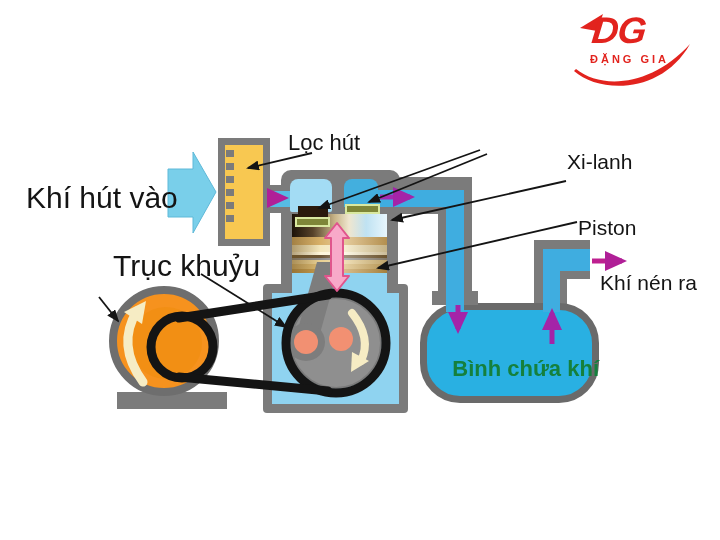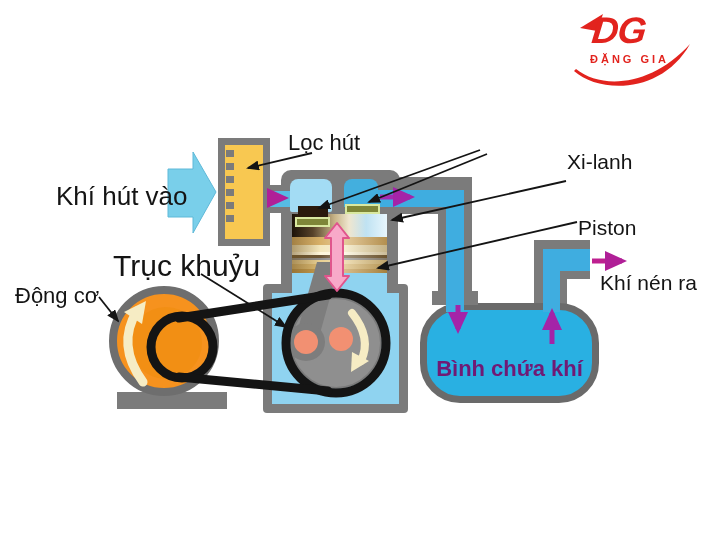--- a/index.html
+++ b/index.html
@@ -7,22 +7,22 @@
          font-family:"Liberation Sans",sans-serif;}
   .abs{position:absolute;box-sizing:border-box;}
   .lbl{position:absolute;font-weight:normal;color:#141414;font-size:21px;white-space:nowrap;
        letter-spacing:0px;}
   .gray{background:#7b7b7b;}
   svg{position:absolute;left:0;top:0;}
   #logo-dg{position:absolute;left:592px;top:12px;color:#e2231e;font-weight:bold;
            font-style:italic;font-size:37px;letter-spacing:-1px;transform:skewX(-6deg);line-height:1;}
   #logo-name{position:absolute;left:590px;top:53px;color:#e2231e;font-weight:bold;
              font-size:11px;letter-spacing:3px;white-space:nowrap;}
-  #tank-label{position:absolute;left:420px;top:356px;width:179px;text-align:center;
-              color:#701a75;font-weight:bold;font-size:22px;}
+  #tank-label{position:absolute;left:420px;top:356px;width:179px;text-align:right;
+              color:#15803d;font-weight:bold;font-size:22px;}
   #filter-notches{position:absolute;left:226px;top:150px;width:8px;height:74px;
     background:repeating-linear-gradient(180deg,#7b7b7b 0 7px,rgba(0,0,0,0) 7px 13px);}
   #piston{background:
       linear-gradient(90deg,rgba(110,80,30,.50),rgba(255,255,255,0) 30%,rgba(255,255,255,.35) 55%,rgba(110,80,30,.35)),
       linear-gradient(180deg,#d8b169 0 8px,#f3e7bd 8px 15px,#fdf6da 15px 18px,#6b5636 18px 21px,#8d8d8d 21px 23px,#e8cf92 23px 27px,#d9b871 27px 32px,#c39a4e 32px 36px);}
   #chamber-band{background:linear-gradient(90deg,#1c1208,#57422a 22%,#c8b488 45%,#efe6cf 60%,#bfe2f2 78%,#e8f6fd);}
 </style>
 </head>
 <body>
 
@@ -123,26 +123,25 @@
       <line x1="312" y1="153" x2="248" y2="168" marker-end="url(#ah)"></line>
       <line x1="480" y1="150" x2="319" y2="208" marker-end="url(#ah)"></line>
       <line x1="487" y1="154" x2="369" y2="202" marker-end="url(#ah)"></line>
       <line x1="566" y1="181" x2="392" y2="220" marker-end="url(#ah)"></line>
       <line x1="577" y1="222" x2="378" y2="268" marker-end="url(#ah)"></line>
       <line x1="201" y1="274" x2="286" y2="327" marker-end="url(#ah)"></line>
       <line x1="99" y1="297" x2="118" y2="321" marker-end="url(#ah)"></line>
     </g>
   </svg>
 
-  <div class="lbl" style="left:26px;top:181px;font-size:26px;margin-left:30px;">Khí hút vào</div>
+  <div class="lbl" style="left:26px;top:181px;font-size:30px;">Khí hút vào</div>
   <div class="lbl" style="left:288px;top:130px;font-size:22px;">Lọc hút</div>
   <div class="lbl" style="left:567px;top:150px;font-size:21px;text-align:center;">Xi-lanh</div>
   <div class="lbl" style="left:578px;top:216px;font-size:21px;">Piston</div>
   <div class="lbl" style="left:113px;top:249px;font-size:30px;">Trục khuỷu</div>
-  <div class="lbl" style="left:15px;top:283px;font-size:22px;">Động cơ</div>
   <div class="lbl" style="left:600px;top:271px;font-size:21px;">Khí nén ra</div>
   <div id="tank-label">Bình chứa khí</div>
 
   <div>
     <svg width="720" height="540" viewBox="0 0 720 540">
       <polygon points="580,28 603,14 597,31" fill="#e2231e"></polygon>
       <path d="M 576 69 C 602 90 652 86 690 44 C 662 94 600 94 574 71 Z" fill="#e2231e"></path>
     </svg>
     <div id="logo-dg">DG</div>
     <div id="logo-name">ĐẶNG GIA</div>

